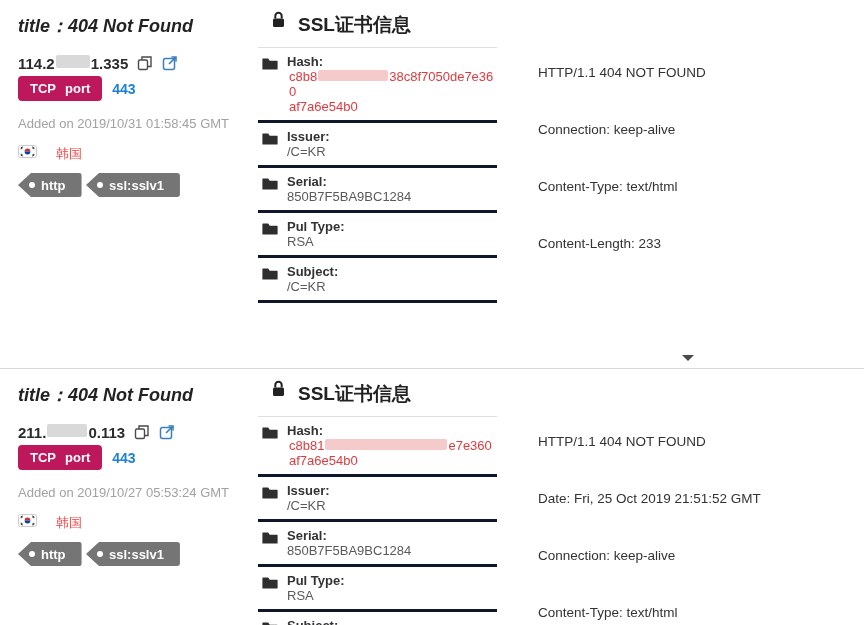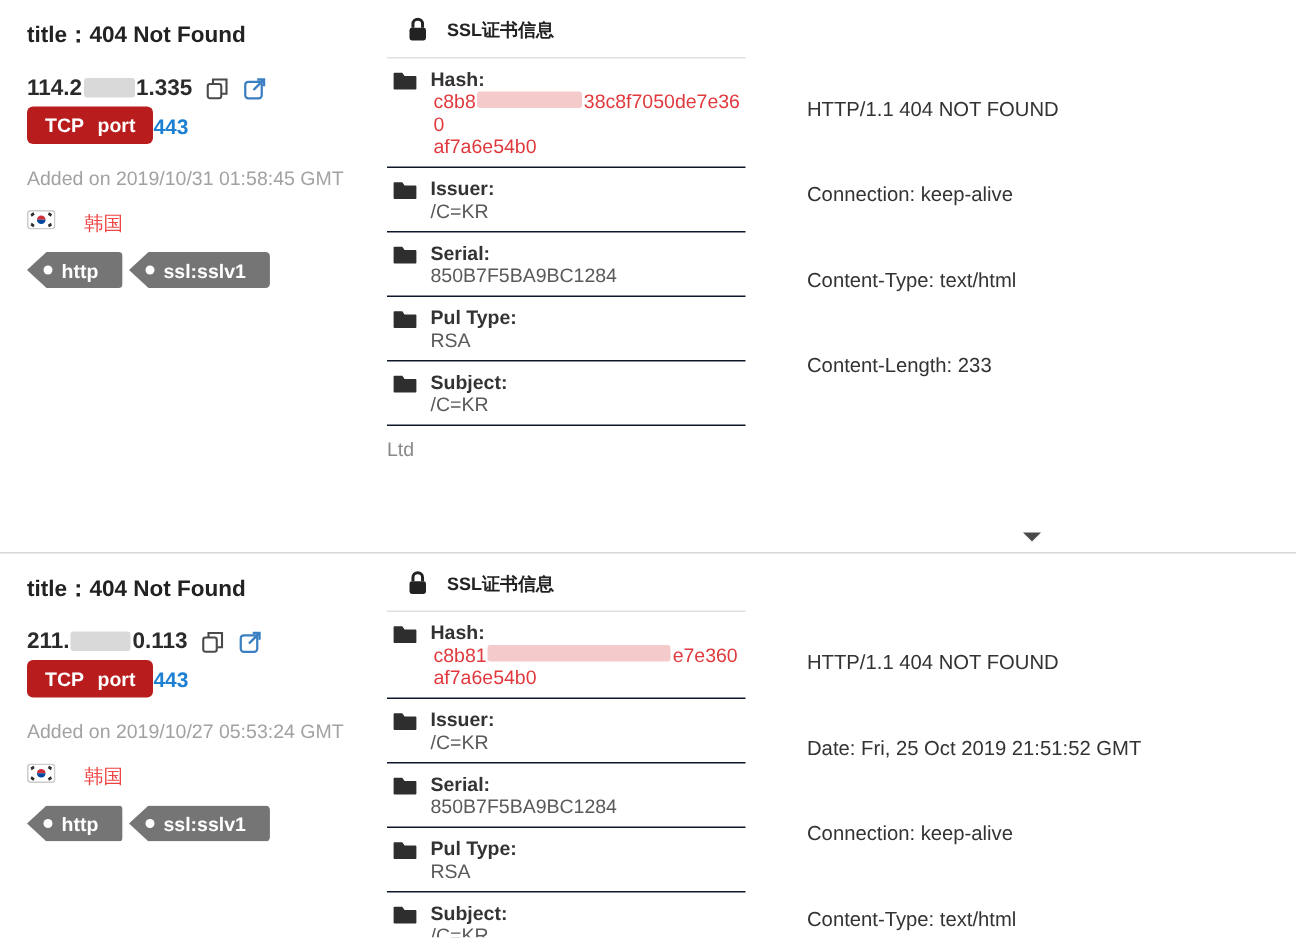--- a/index.html
+++ b/index.html
@@ -5,43 +5,43 @@
   html,body{margin:0;padding:0;}
   body{
     width:864px;height:625px;overflow:hidden;background:#ffffff;
     font-family:"Liberation Sans","DejaVu Sans",sans-serif;color:#333;
   }
   .card{display:flex;box-sizing:border-box;position:relative;background:#fff;}
   .card-1{height:368px;overflow:hidden;}
   .card-2{height:257px;overflow:hidden;border-top:1px solid #d8d8d8;}
   
   .col-left{width:258px;box-sizing:border-box;padding-left:18px;flex:0 0 auto;}
-  .r-title{margin-top:14px;font-size:15px;font-weight:bold;color:#222;}
-  .ip-row{margin-top:17px;display:flex;align-items:center;font-size:15px;font-weight:bold;color:#2b2b2b;}
+  .r-title{margin-top:14px;font-size:18px;font-weight:bold;color:#222;font-style:italic;}
+  .ip-row{margin-top:17px;display:flex;align-items:flex-start;font-size:15px;font-weight:bold;color:#2b2b2b;}
   .ip-blur{display:inline-block;height:13px;background:#d9d9d9;border-radius:2px;margin:0 1px;vertical-align:middle;}
   .ip-blur.w1{width:34px;}
   .ip-blur.w2{width:40px;}
   .ip-icon{margin-left:9px;display:inline-flex;cursor:pointer;}
   .port-row{margin-top:4px;display:flex;align-items:center;}
-  .port-badge{background:#b91c1c;color:#fff;font-size:13px;font-weight:bold;border-radius:4px;
+  .port-badge{background:#be185d;color:#fff;font-size:13px;font-weight:bold;border-radius:4px;
     padding:5px 12px;display:inline-flex;gap:9px;cursor:pointer;}
-  .port-num{color:#1d80d2;font-size:14px;font-weight:bold;cursor:pointer;}
+  .port-num{color:#1d80d2;font-size:14px;font-weight:bold;margin-left:10px;cursor:pointer;}
   .added{margin-top:15px;font-size:13px;color:#a2a2a2;}
   .country-row{margin-top:14px;display:flex;align-items:flex-start;gap:19px;font-size:13px;color:#ef4444;}
   .tag{margin-top:10px;display:inline-flex;align-items:center;height:24px;background:#757575;color:#fff;
     font-size:13px;font-weight:bold;padding:0 16px 0 23px;border-radius:3px;position:relative;
     clip-path:polygon(13px 0,100% 0,100% 100%,13px 100%,0 50%);cursor:pointer;width:max-content;}
   .tag.first{margin-top:4px;}
   .tag-dot{position:absolute;left:11px;top:9px;width:6px;height:6px;border-radius:50%;background:#fff;}
   
   .col-mid{width:280px;box-sizing:border-box;padding-right:41px;flex:0 0 auto;}
-  .ssl-header{position:relative;padding:12px 0 9px 40px;font-size:12px;font-weight:bold;color:#222;
+  .ssl-header{position:relative;padding:12px 0 9px 40px;font-size:19px;font-weight:bold;color:#222;
     border-bottom:1px solid #e0e0e0;}
   .ssl-header .lock{position:absolute;left:13px;top:11px;}
-  .ssl-field{position:relative;padding:6px 0 6px 29px;border-bottom:1px solid #0f172a;}
+  .ssl-field{position:relative;padding:6px 0 6px 29px;border-bottom:3px solid #0f172a;}
   .ssl-field.no-border{border-bottom:none;}
   .ssl-field .folder{position:absolute;left:4px;top:8px;}
   .ssl-label{font-size:13px;font-weight:bold;color:#333;line-height:15px;}
   .ssl-value{font-size:13px;color:#5a5a5a;line-height:15px;word-break:break-all;}
   .ssl-value.red{color:#e03a3e;padding-left:2px;}
   .hash-blur{display:inline-block;height:11px;background:#f5caca;border-radius:2px;margin:0 1px;vertical-align:baseline;}
   .hash-blur.w1{width:70px;}
   .hash-blur.w2{width:122px;}
   .ssl-extra{padding:8px 0 7px 0;font-size:13px;color:#8a8a8a;}
   
@@ -147,21 +147,20 @@
       <div class="ssl-label">Pul Type:</div>
       <div class="ssl-value">RSA</div>
     </div>
     <div class="ssl-field">
       <span class="folder"><svg width="16" height="13" viewBox="0 0 16 13">
             <path d="M1 1.5 h5.2 l1.5 2.2 H15 a0.6 0.6 0 0 1 0.6 0.6 V12 a0.6 0.6 0 0 1 -0.6 0.6 H1 a0.6 0.6 0 0 1 -0.6 -0.6 V2 a0.6 0.6 0 0 1 0.6 -0.5 z" fill="#2e2e2e"></path>
           </svg></span>
       <div class="ssl-label">Subject:</div>
       <div class="ssl-value">/C=KR</div>
     </div>
-    <div class="ssl-extra">Ltd</div>
   </div>
 
   <div class="col-right">
     <div>HTTP/1.1 404 NOT FOUND</div>
     <div>Connection: keep-alive</div>
     <div>Content-Type: text/html</div>
     <div>Content-Length: 233</div>
     <div class="resp-gap"></div>
     
     

